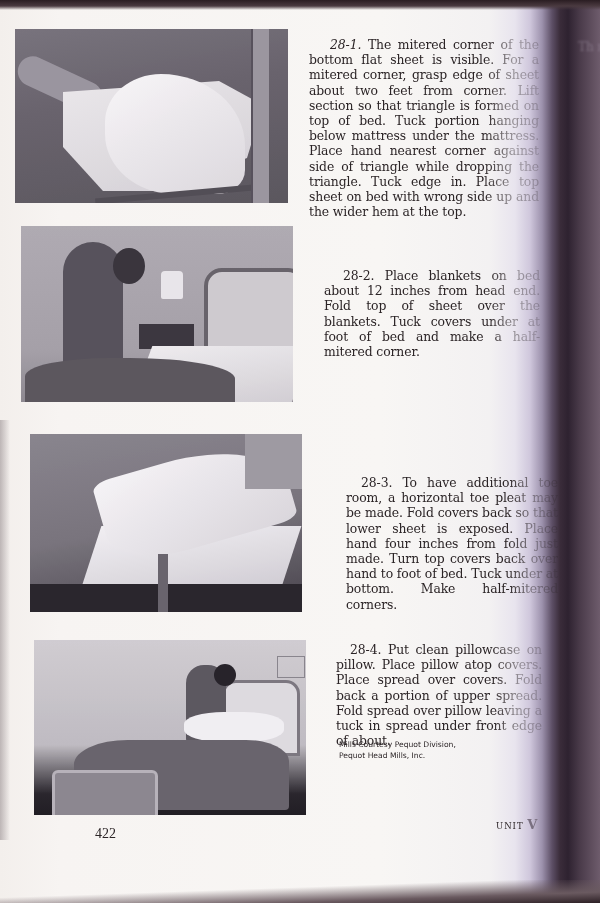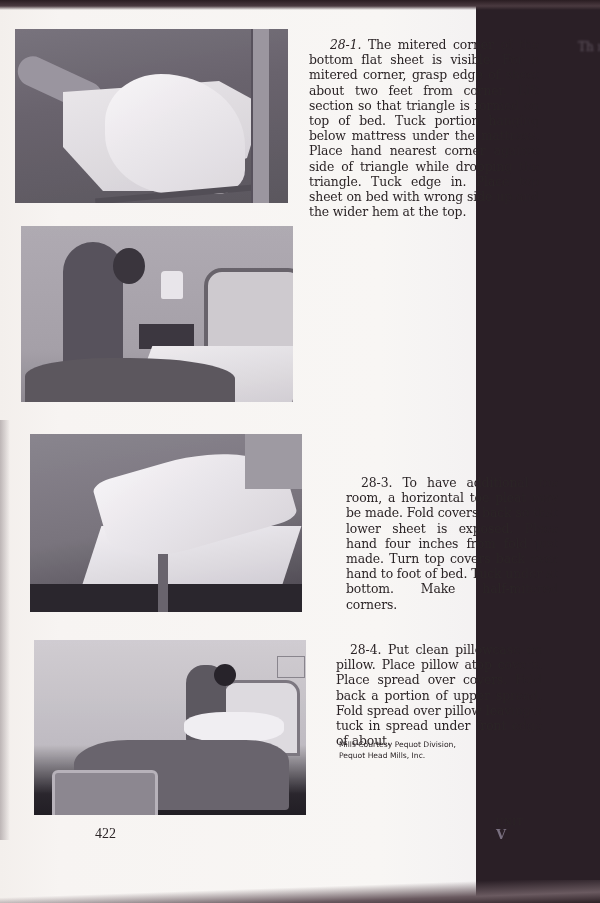--- a/index.html
+++ b/index.html
@@ -3,21 +3,21 @@
 <meta charset="utf-8">
 <style>
   html, body {
     margin: 0; padding: 0;
     width: 600px; height: 903px;
     overflow: hidden;
     background: #2a1f26;
   }
   .page {
     position: absolute; left: 0; top: 0;
-    width: 476px; height: 903px;
+    width: 600px; height: 903px;
     background: linear-gradient(90deg,
       #f3efec 0px, #f7f4f2 60px, #f8f6f4 380px, #f3f1f2 490px,
       #e8e4ee 515px, #cfc7dc 530px, #9d92ad 542px, #5d4f66 552px,
       #3a2c3a 560px, #2e2230 568px, #4a3b4a 580px, #6e5c6c 600px);
   }
   .top-shadow {
     position: absolute; left: 0; top: 0; width: 600px; height: 10px;
     background: linear-gradient(180deg, #2a1d22 0%, #4a3a40 60%, rgba(240,235,232,0) 100%);
   }
   .bottom-shadow {
@@ -154,20 +154,24 @@
     <div class="pillow"></div>
     <div class="spread"></div>
     <div class="footboard"></div>
   </div>
 
   <p class="caption fade" id="caption-1" style="margin:0">
     <span class="num">28-1.</span>
     <span>The mitered corner of the bottom flat sheet is visible. For a mitered corner, grasp edge of sheet about two feet from corner. Lift section so that triangle is formed on top of bed. Tuck portion hanging below mattress under the mattress. Place hand nearest corner against side of triangle while dropping the triangle. Tuck edge in. Place top sheet on bed with wrong side up and the wider hem at the top.</span>
   </p>
 
+  <p class="caption fade" id="caption-2" style="margin:0">
+    <span>28-2.</span>
+    <span>Place blankets on bed about 12 inches from head end. Fold top of sheet over the blankets. Tuck covers under at foot of bed and make a half-mitered corner.</span>
+  </p>
 
   <p class="caption fade" id="caption-3" style="margin:16px">
     <span>28-3.</span>
     <span>To have additional toe room, a horizontal toe pleat may be made. Fold covers back so that lower sheet is exposed. Place hand four inches from fold just made. Turn top covers back over hand to foot of bed. Tuck under at bottom. Make half-mitered corners.</span>
   </p>
 
   <p class="caption fade" id="caption-4" style="margin:0">
     <span>28-4.</span>
     <span>Put clean pillowcase on pillow. Place pillow atop covers. Place spread over covers. Fold back a portion of upper spread. Fold spread over pillow leaving a tuck in spread under front edge of about.</span>
   </p>

